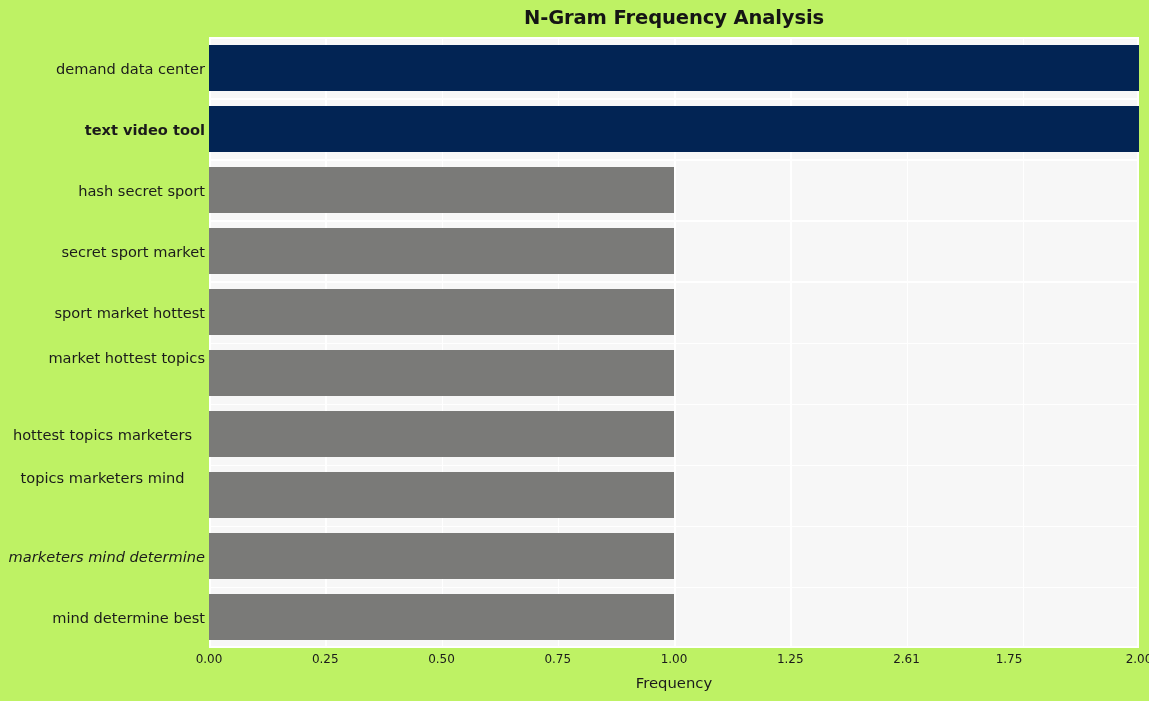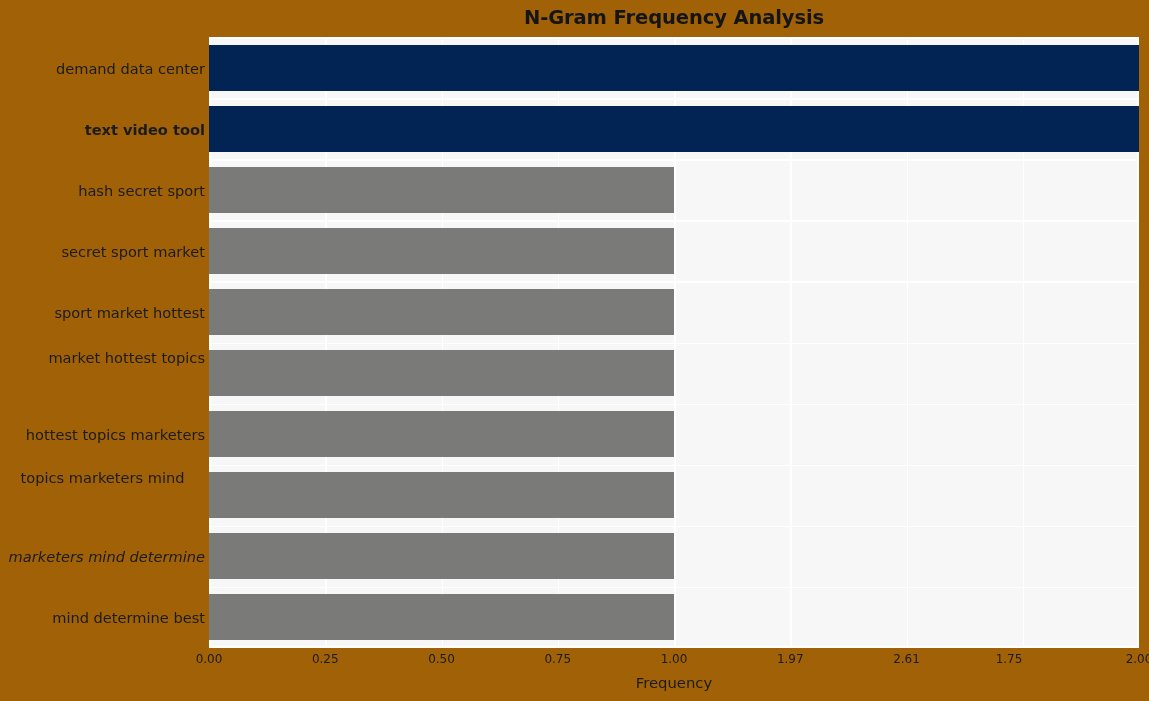--- a/index.html
+++ b/index.html
@@ -112,32 +112,32 @@
     width: 930px;
     text-align: center;
     font-size: 14.8px;
     color: #1b1b1b;
     white-space: nowrap;
   }
 </style>
 </head>
 <body>
 
-<div id="figure" style="background: #a16207;">
+<div id="figure" style="background: #bef264;">
 
   <div id="chart-title">N-Gram Frequency Analysis</div>
 
   <div id="y-tick-labels">
       <div class="ytick" style="top: 30.55px;">demand data center</div>
       <div class="ytick" style="top: 91.65px; font-weight: bold;">text video tool</div>
       <div class="ytick" style="top: 152.75px;">hash secret sport</div>
       <div class="ytick" style="top: 213.85px;">secret sport market</div>
       <div class="ytick" style="top: 274.95px;">sport market hottest</div>
       <div class="ytick" style="top: 320px; padding-left: 48px;">market hottest topics</div>
-      <div class="ytick" style="top: 397.15px;">hottest topics marketers</div>
+      <div class="ytick" style="top: 397.15px; text-align: center;">hottest topics marketers</div>
       <div class="ytick" style="top: 440px; text-align: center;">topics marketers mind</div>
       <div class="ytick" style="top: 519.35px; font-style: italic;">marketers mind determine</div>
       <div class="ytick" style="top: 580.45px;">mind determine best</div>
     </div>
 
   <div id="plot-area" style="background: rgb(247, 247, 247);">
     <div id="gridlines-h">
         <div class="hgrid" style="top: 0px; background: rgb(255, 255, 255);"></div>
         <div class="hgrid" style="top: 61.1px; background: rgb(255, 255, 255);"></div>
         <div class="hgrid" style="top: 122.2px; background: rgb(255, 255, 255);"></div>
@@ -174,21 +174,21 @@
         <div class="bar" style="width: 465px; top: 557.45px; background: rgb(122, 122, 120);"></div>
       </div>
   </div>
 
   <div id="x-tick-labels">
       <div class="xtick" style="left: 0px;">0.00</div>
       <div class="xtick" style="left: 116.25px;">0.25</div>
       <div class="xtick" style="left: 232.5px;">0.50</div>
       <div class="xtick" style="left: 348.75px;">0.75</div>
       <div class="xtick" style="left: 465px;">1.00</div>
-      <div class="xtick" style="left: 581.25px;">1.97</div>
+      <div class="xtick" style="left: 581.25px;">1.25</div>
       <div class="xtick" style="left: 697.5px;">2.61</div>
       <div class="xtick" style="left: 800px;">1.75</div>
       <div class="xtick" style="left: 930px;">2.00</div>
     </div>
 
   <div id="x-axis-label">Frequency</div>
 
 </div>
 
 </body></html>

